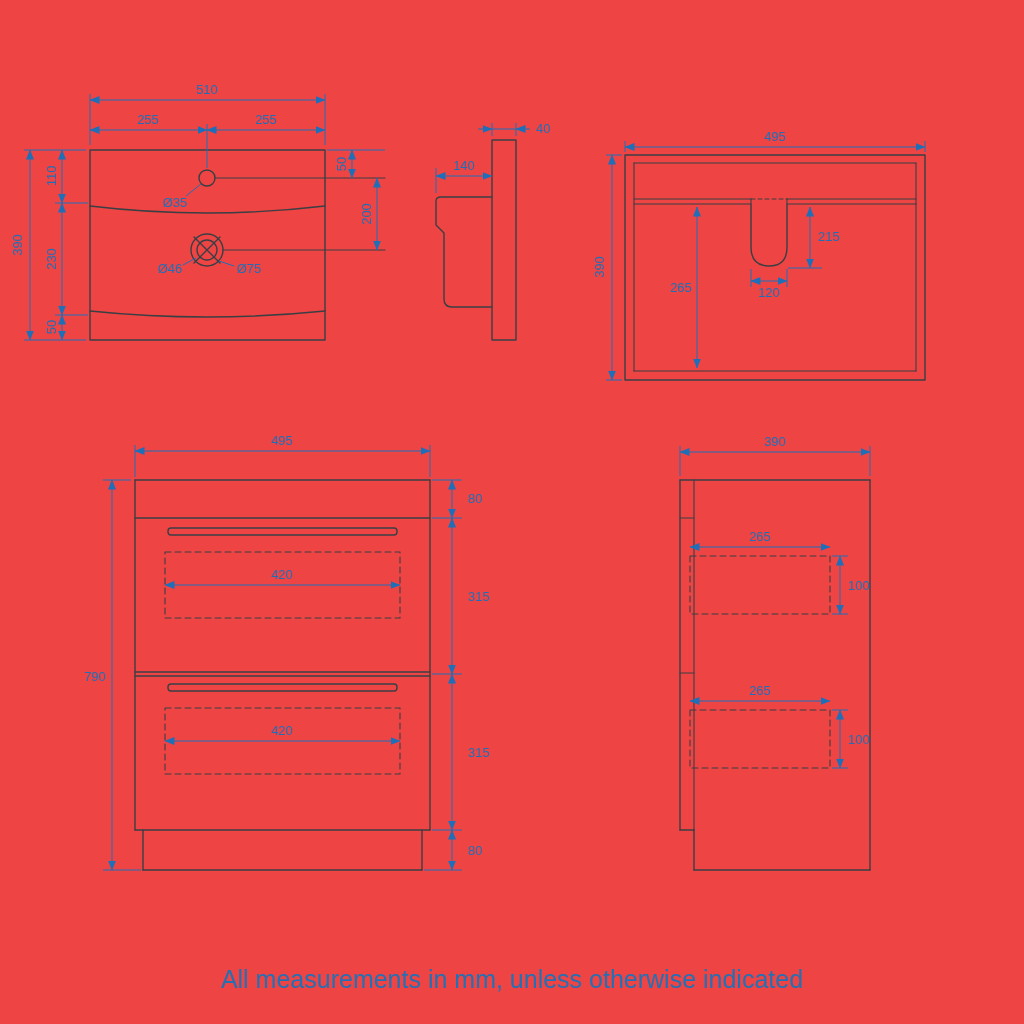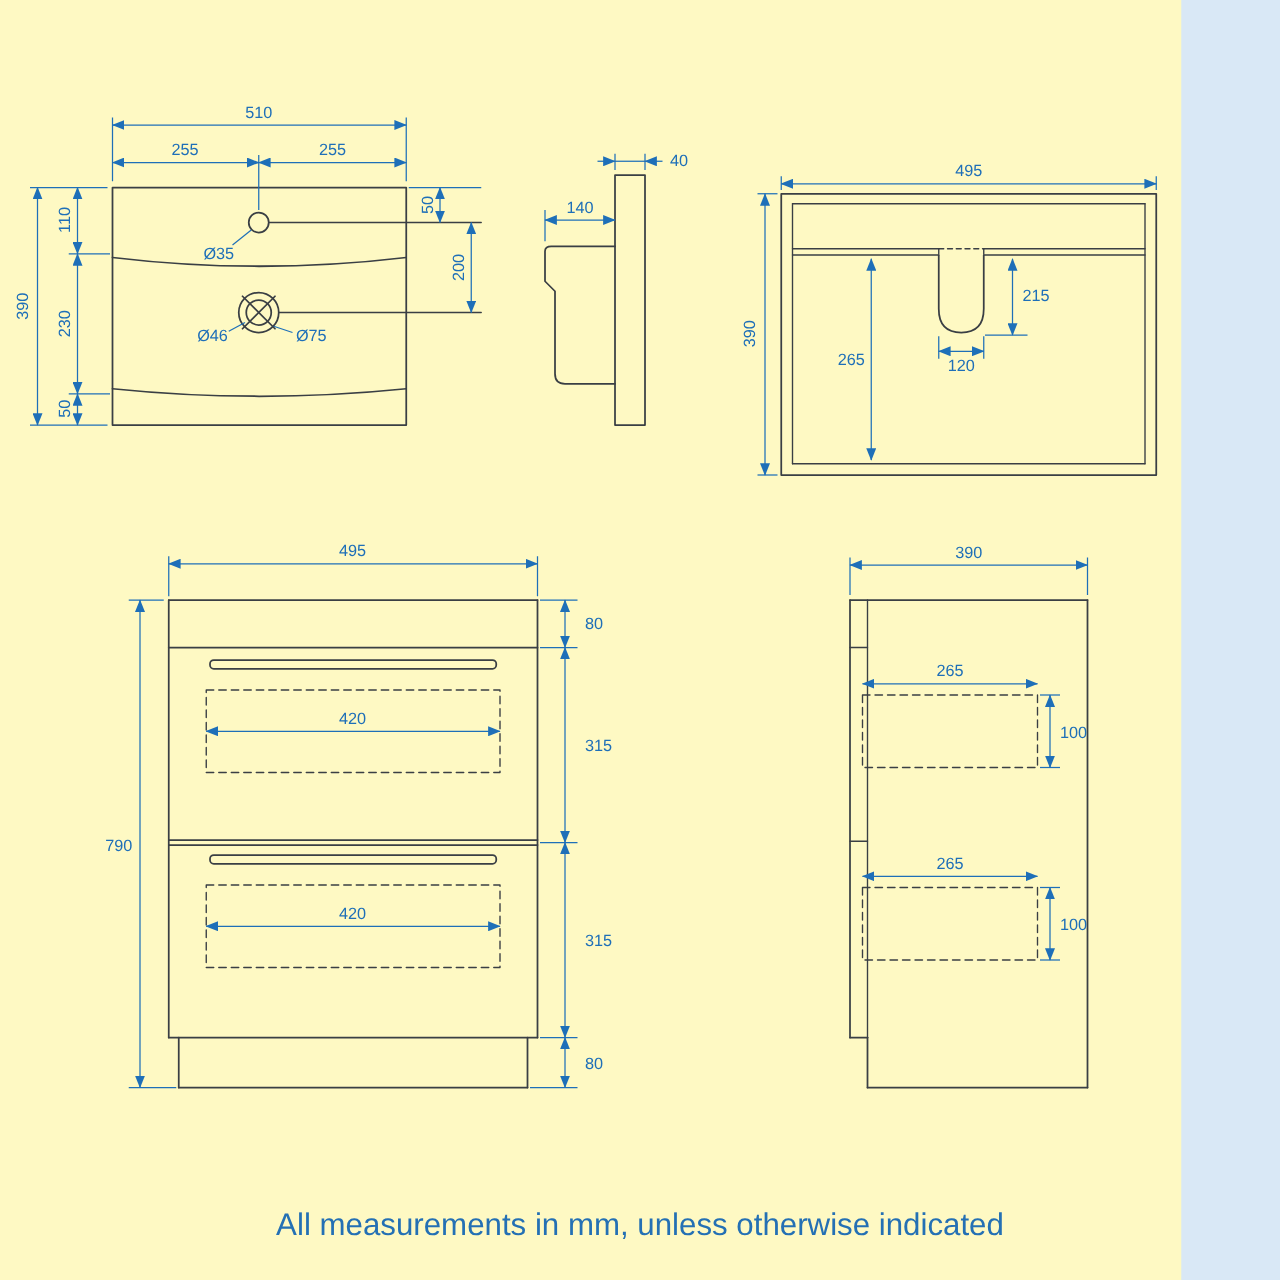--- a/index.html
+++ b/index.html
@@ -1,16 +1,16 @@
 <!DOCTYPE html>
 <html><head>
 <meta charset="utf-8">
 <style>
   html,body{margin:0;padding:0;background:#d9e8f6;}
-  .canvas{width:945px;height:1024px;background:#fef9c3;font-family:"Liberation Sans",sans-serif;}
+  .canvas{width:1024px;height:1024px;background:#ef4444;font-family:"Liberation Sans",sans-serif;}
   svg{display:block;}
   .outline{stroke:#3a3f44;stroke-width:1.4;fill:none;stroke-linecap:round;stroke-linejoin:round;}
   .thin{stroke-width:1.1;}
   .dashed{stroke-dasharray:6 4;}
   .hdashed{stroke-dasharray:4 3;}
   .dim{stroke:#1e6fb8;stroke-width:1;fill:none;}
   .dimtext{fill:#1e6fb8;font-size:13px;}
   .footer-text{fill:#2470b4;font-size:25px;}
 </style>
 </head>

